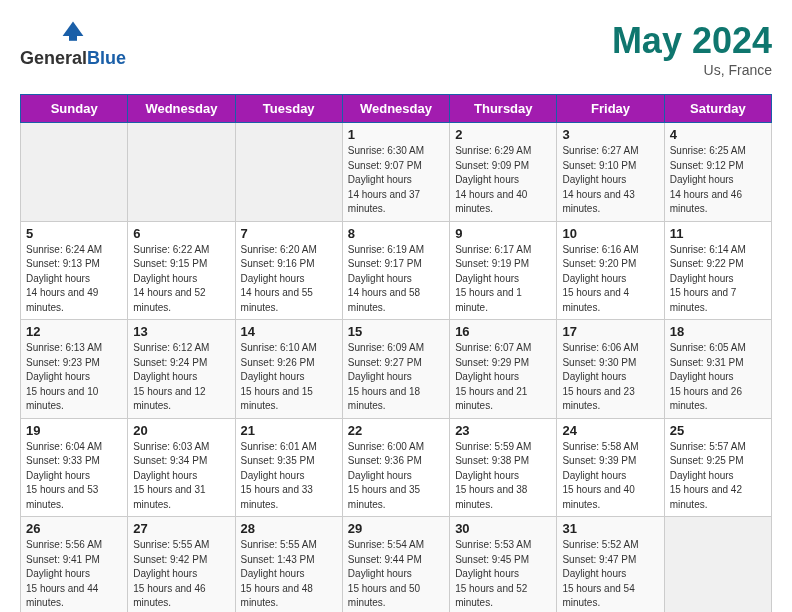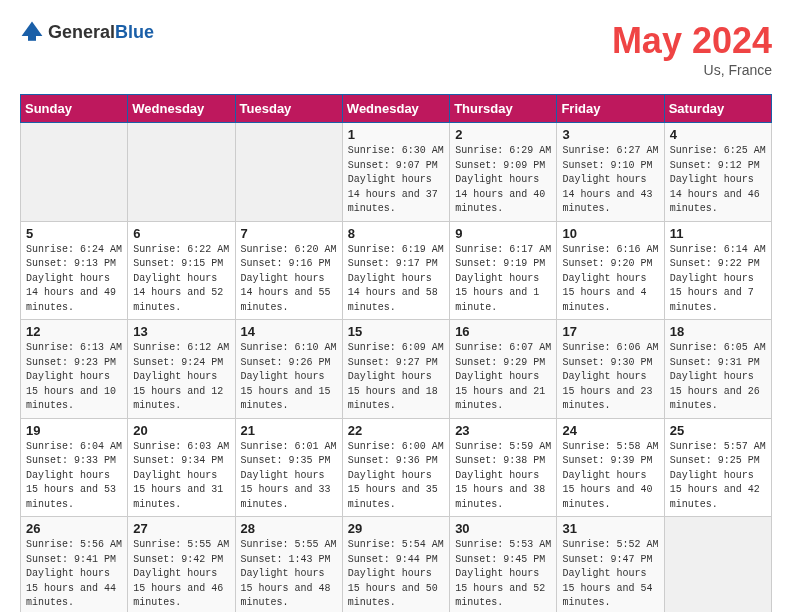--- a/index.html
+++ b/index.html
@@ -13,49 +13,50 @@
     .header {
       display: flex;
       justify-content: space-between;
       align-items: flex-start;
       margin-bottom: 16px;
     }
     .logo {
       display: flex;
       align-items: center;
       gap: 4px;
+      flex-direction: column;
     }
     .logo-icon {
       width: 24px;
       height: 24px;
     }
     .title-block {
       text-align: right;
     }
     .month-title {
       font-size: 36px;
       font-weight: bold;
-      color: #ef4444;
+      color: #0f766e;
     }
     .location-title {
       font-size: 14px;
       color: #555;
     }
     table {
       width: 100%;
       border-collapse: collapse;
       table-layout: fixed;
     }
     thead th {
-      background-color: #be185d;
+      background-color: #a21caf;
       color: #fff;
       font-size: 13px;
       font-weight: bold;
       padding: 6px 4px;
-      text-align: left;
+      text-align: center;
       border: 1px solid #1a5fa8;
     }
     tbody tr {
       vertical-align: top;
     }
     tbody td {
       border: 1px solid #ccc;
       padding: 4px 5px;
       font-size: 10.5px;
       color: #333;
@@ -69,21 +70,20 @@
     .day-number {
       font-size: 13px;
       font-weight: bold;
       margin-bottom: 2px;
       color: #222;
     }
     .day-info {
       font-size: 10px;
       line-height: 1.45;
       color: #333;
-      font-family: Liberation Mono, monospace;
     }
     .empty-cell {
       background: #f0f0f0 !important;
     }
   </style>
 </head>
 <body>
 
 <div class="header">
   <div class="logo">

